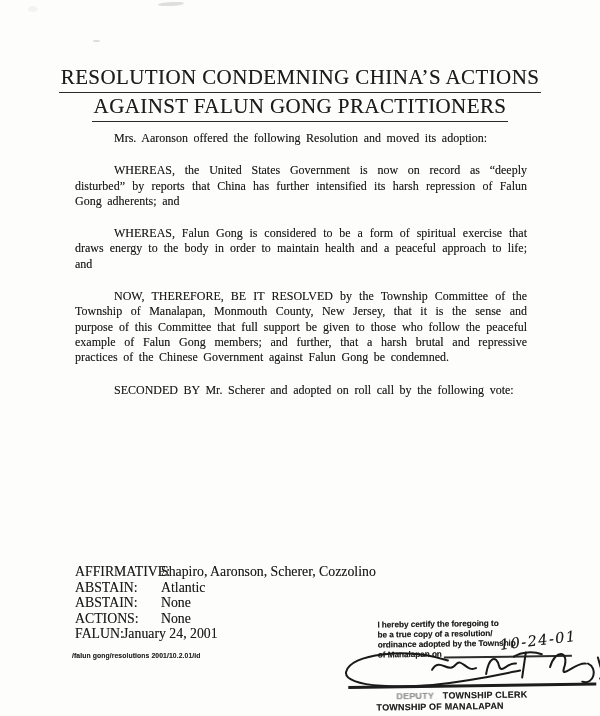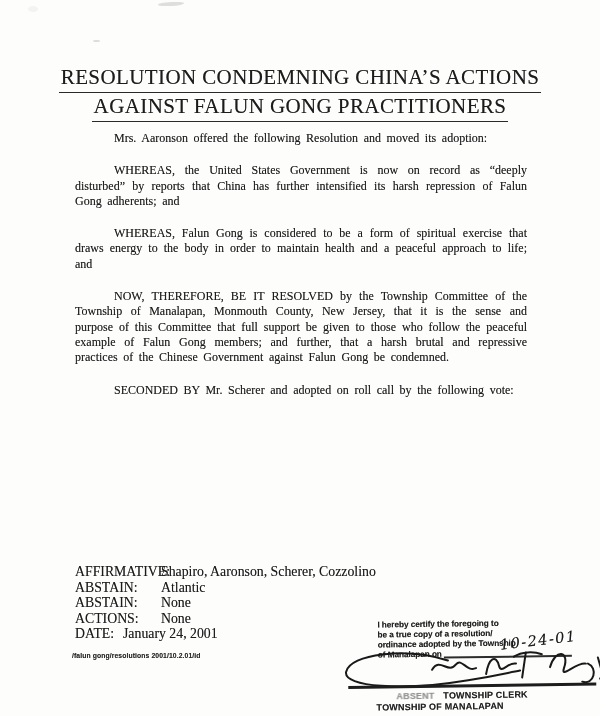--- a/index.html
+++ b/index.html
@@ -119,21 +119,21 @@
     </div>
     <div class="vote-row">
       <span class="vote-label">ABSTAIN:</span>
       <span class="vote-value">None</span>
     </div>
     <div class="vote-row">
       <span class="vote-label">ACTIONS:</span>
       <span class="vote-value">None</span>
     </div>
     <div class="vote-row date-row">
-      <span class="vote-label">DATE:</span>
+      <span class="vote-label">FALUN:</span>
       <span class="vote-value">January 24, 2001</span>
     </div>
   </div>
 
   <div class="filepath">/falun gong/resolutions 2001/10.2.01/id</div>
 
   <div class="stamp">
     <div class="cert">
       <div>I hereby certify the foregoing to</div>
       <div>be a true copy of a resolution/</div>
@@ -153,19 +153,19 @@
         <path d="M178,13 C186,8 198,8 206,11"></path>
         <path d="M214,24 C220,5 234,8 228,25 C224,37 240,19 250,21"></path>
         <path d="M252,21 C262,25 258,43 246,39"></path>
         <path d="M262,15 L 266,30"></path>
         <path d="M268,24 C276,18 284,24 278,34 C274,41 266,40 264,36"></path>
         <rect x="12" y="40" width="248" height="3" fill="#1d1d1d" stroke="none"></rect>
       </g>
     </svg>
 
     <div class="clerk-line">
-      <span class="faded">ABSENT</span>
+      <span class="faded">DEPUTY</span>
       <span>TOWNSHIP CLERK</span>
     </div>
     <div class="township-line">TOWNSHIP OF MANALAPAN</div>
   </div>
 
 </div>
 
 </body></html>

